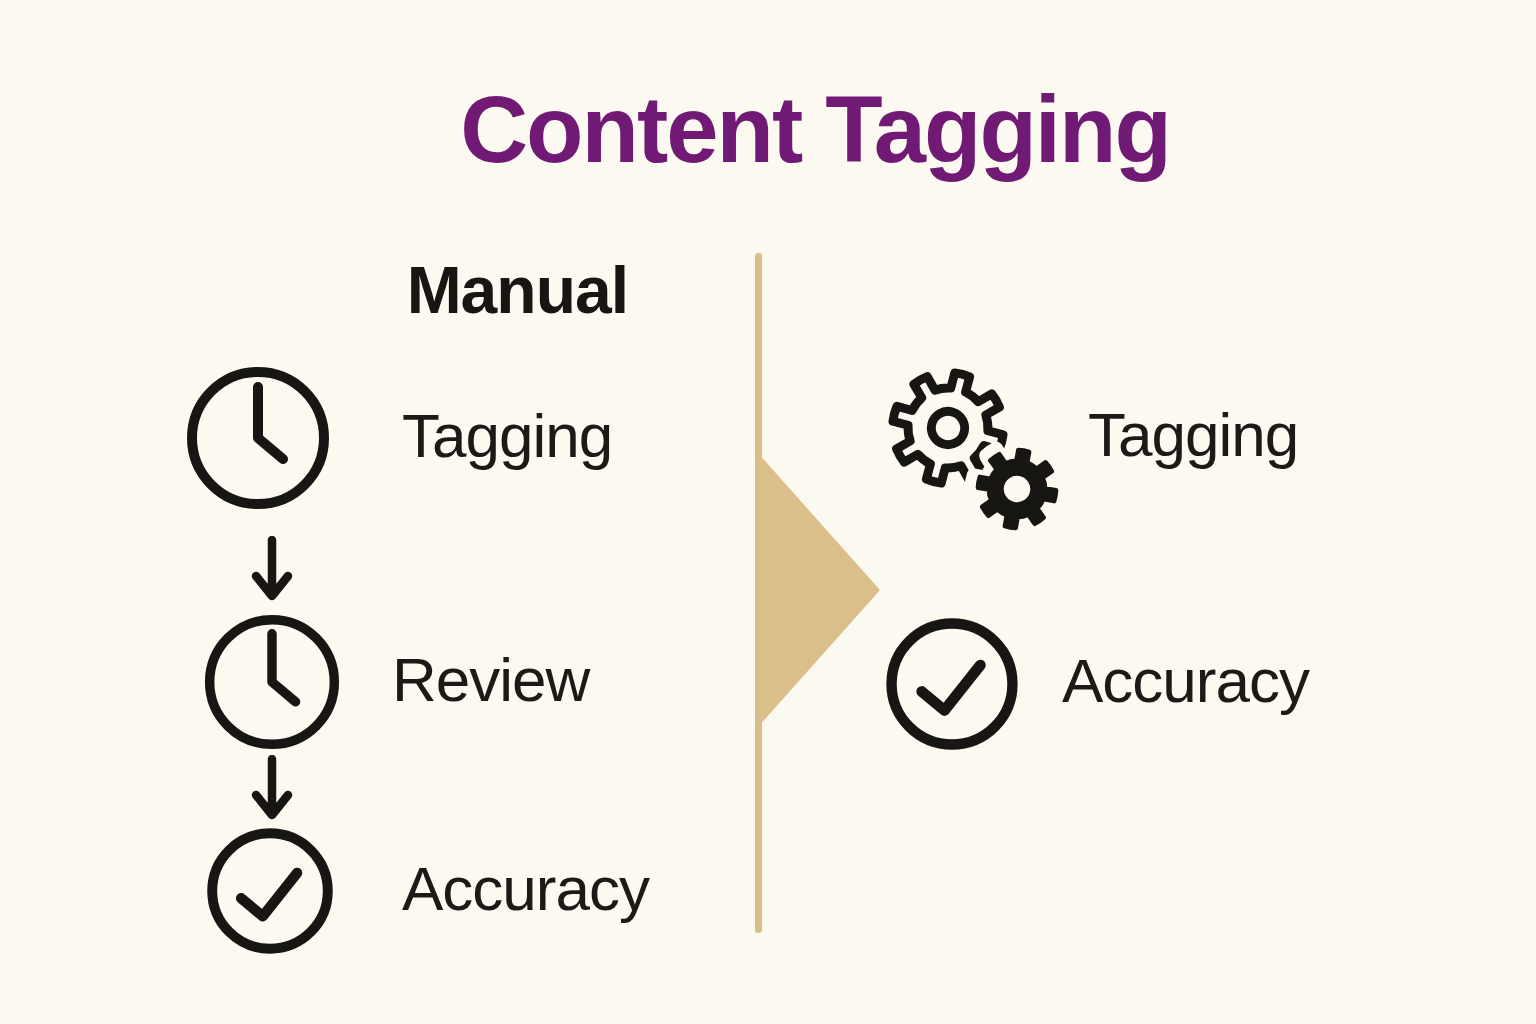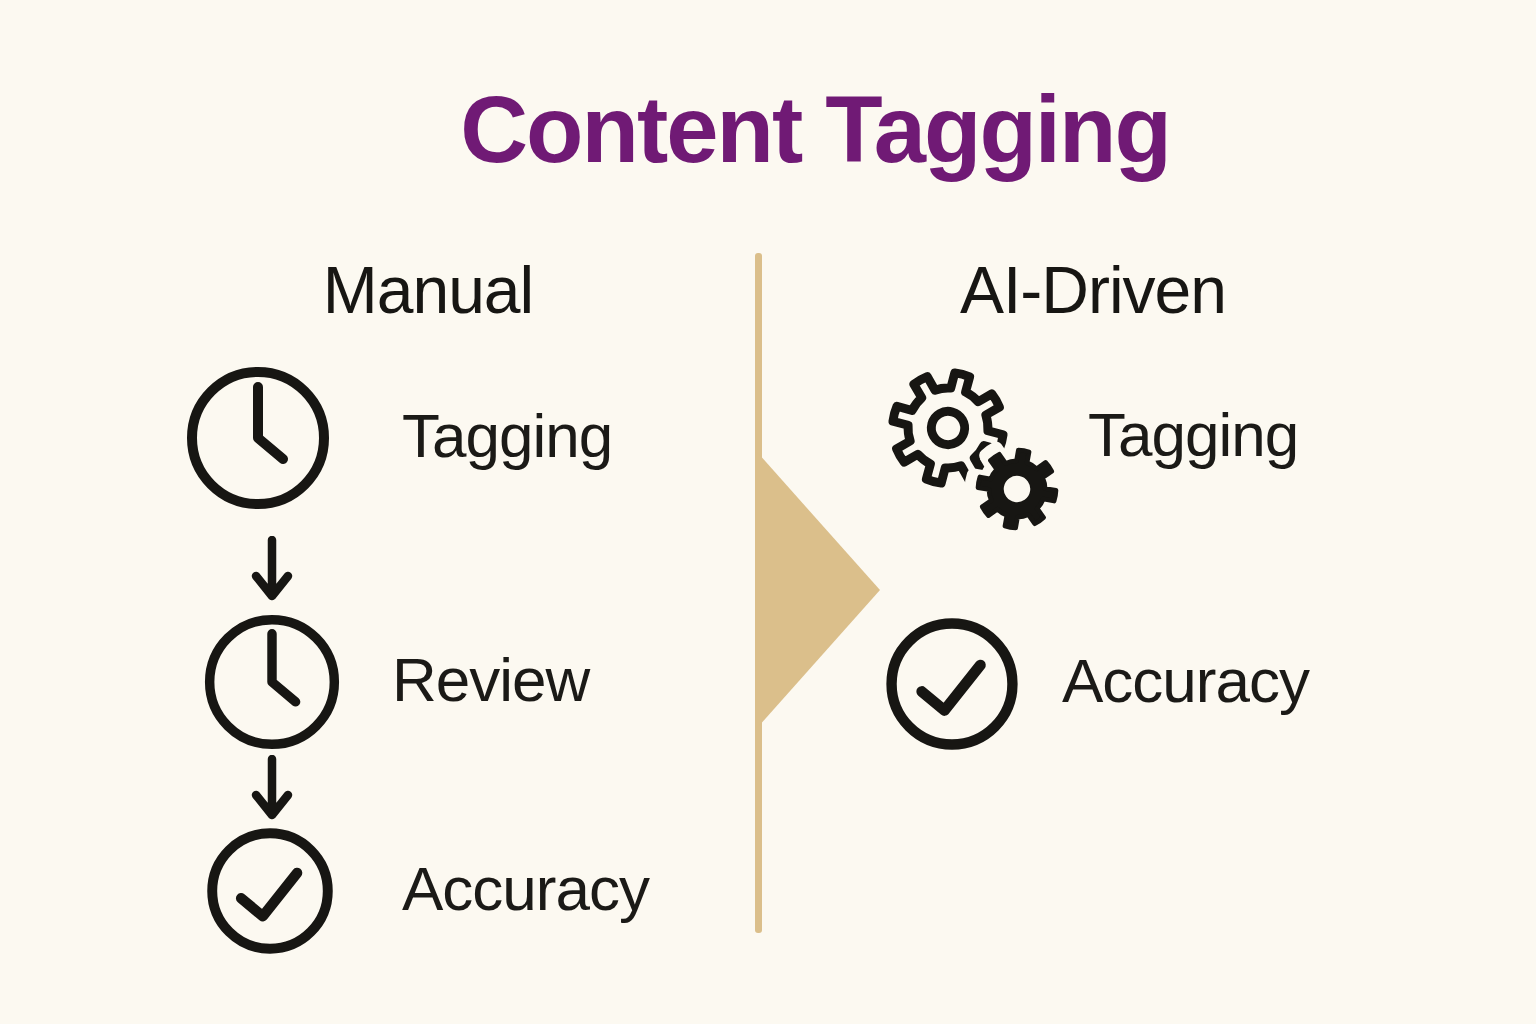--- a/index.html
+++ b/index.html
@@ -14,22 +14,22 @@
   .abs{position:absolute;}
   .page-title{
     left:2px;top:76px;width:1536px;
     text-align:center;
     font-size:94px;font-weight:700;letter-spacing:-2px;
     color:#701a75;
     padding-left:45px;
   }
   .col-header{
     top:252px;width:400px;
-    text-align:center;
-    font-size:66px;font-weight:400;letter-spacing:-1px;
+    text-align:right;
+    font-size:66px;font-weight:700;letter-spacing:-1px;
     color:#171613;
   }
   .col-header.manual{left:228px;}
   .col-header.ai{left:893px;}
   .divider-line{
     left:755px;top:253px;width:7px;height:680px;
     background:#DBBF8B;border-radius:3px;
   }
   .divider-triangle{
     left:757px;top:452px;width:0;height:0;
@@ -45,21 +45,20 @@
   .icon{display:block;}
 </style>
 </head>
 <body>
 
 <div class="stage">
 
   <div class="abs page-title">Content Tagging</div>
 
   <div class="abs col-header manual">Manual</div>
-  <div class="abs col-header ai">AI-Driven</div>
 
   <div class="abs divider-line"></div>
   <div class="abs divider-triangle"></div>
 
   <svg class="abs icon" style="left:186px;top:366px" width="144" height="144" viewBox="0 0 144 144">
     <circle cx="72" cy="72" r="66" fill="none" stroke="#171613" stroke-width="10"></circle>
     <path d="M72,21 L72,72 L97,93" fill="none" stroke="#171613" stroke-width="10" stroke-linecap="round" stroke-linejoin="round"></path>
   </svg>
   <div class="abs step-label" style="left:402px;top:438px">Tagging</div>
 

